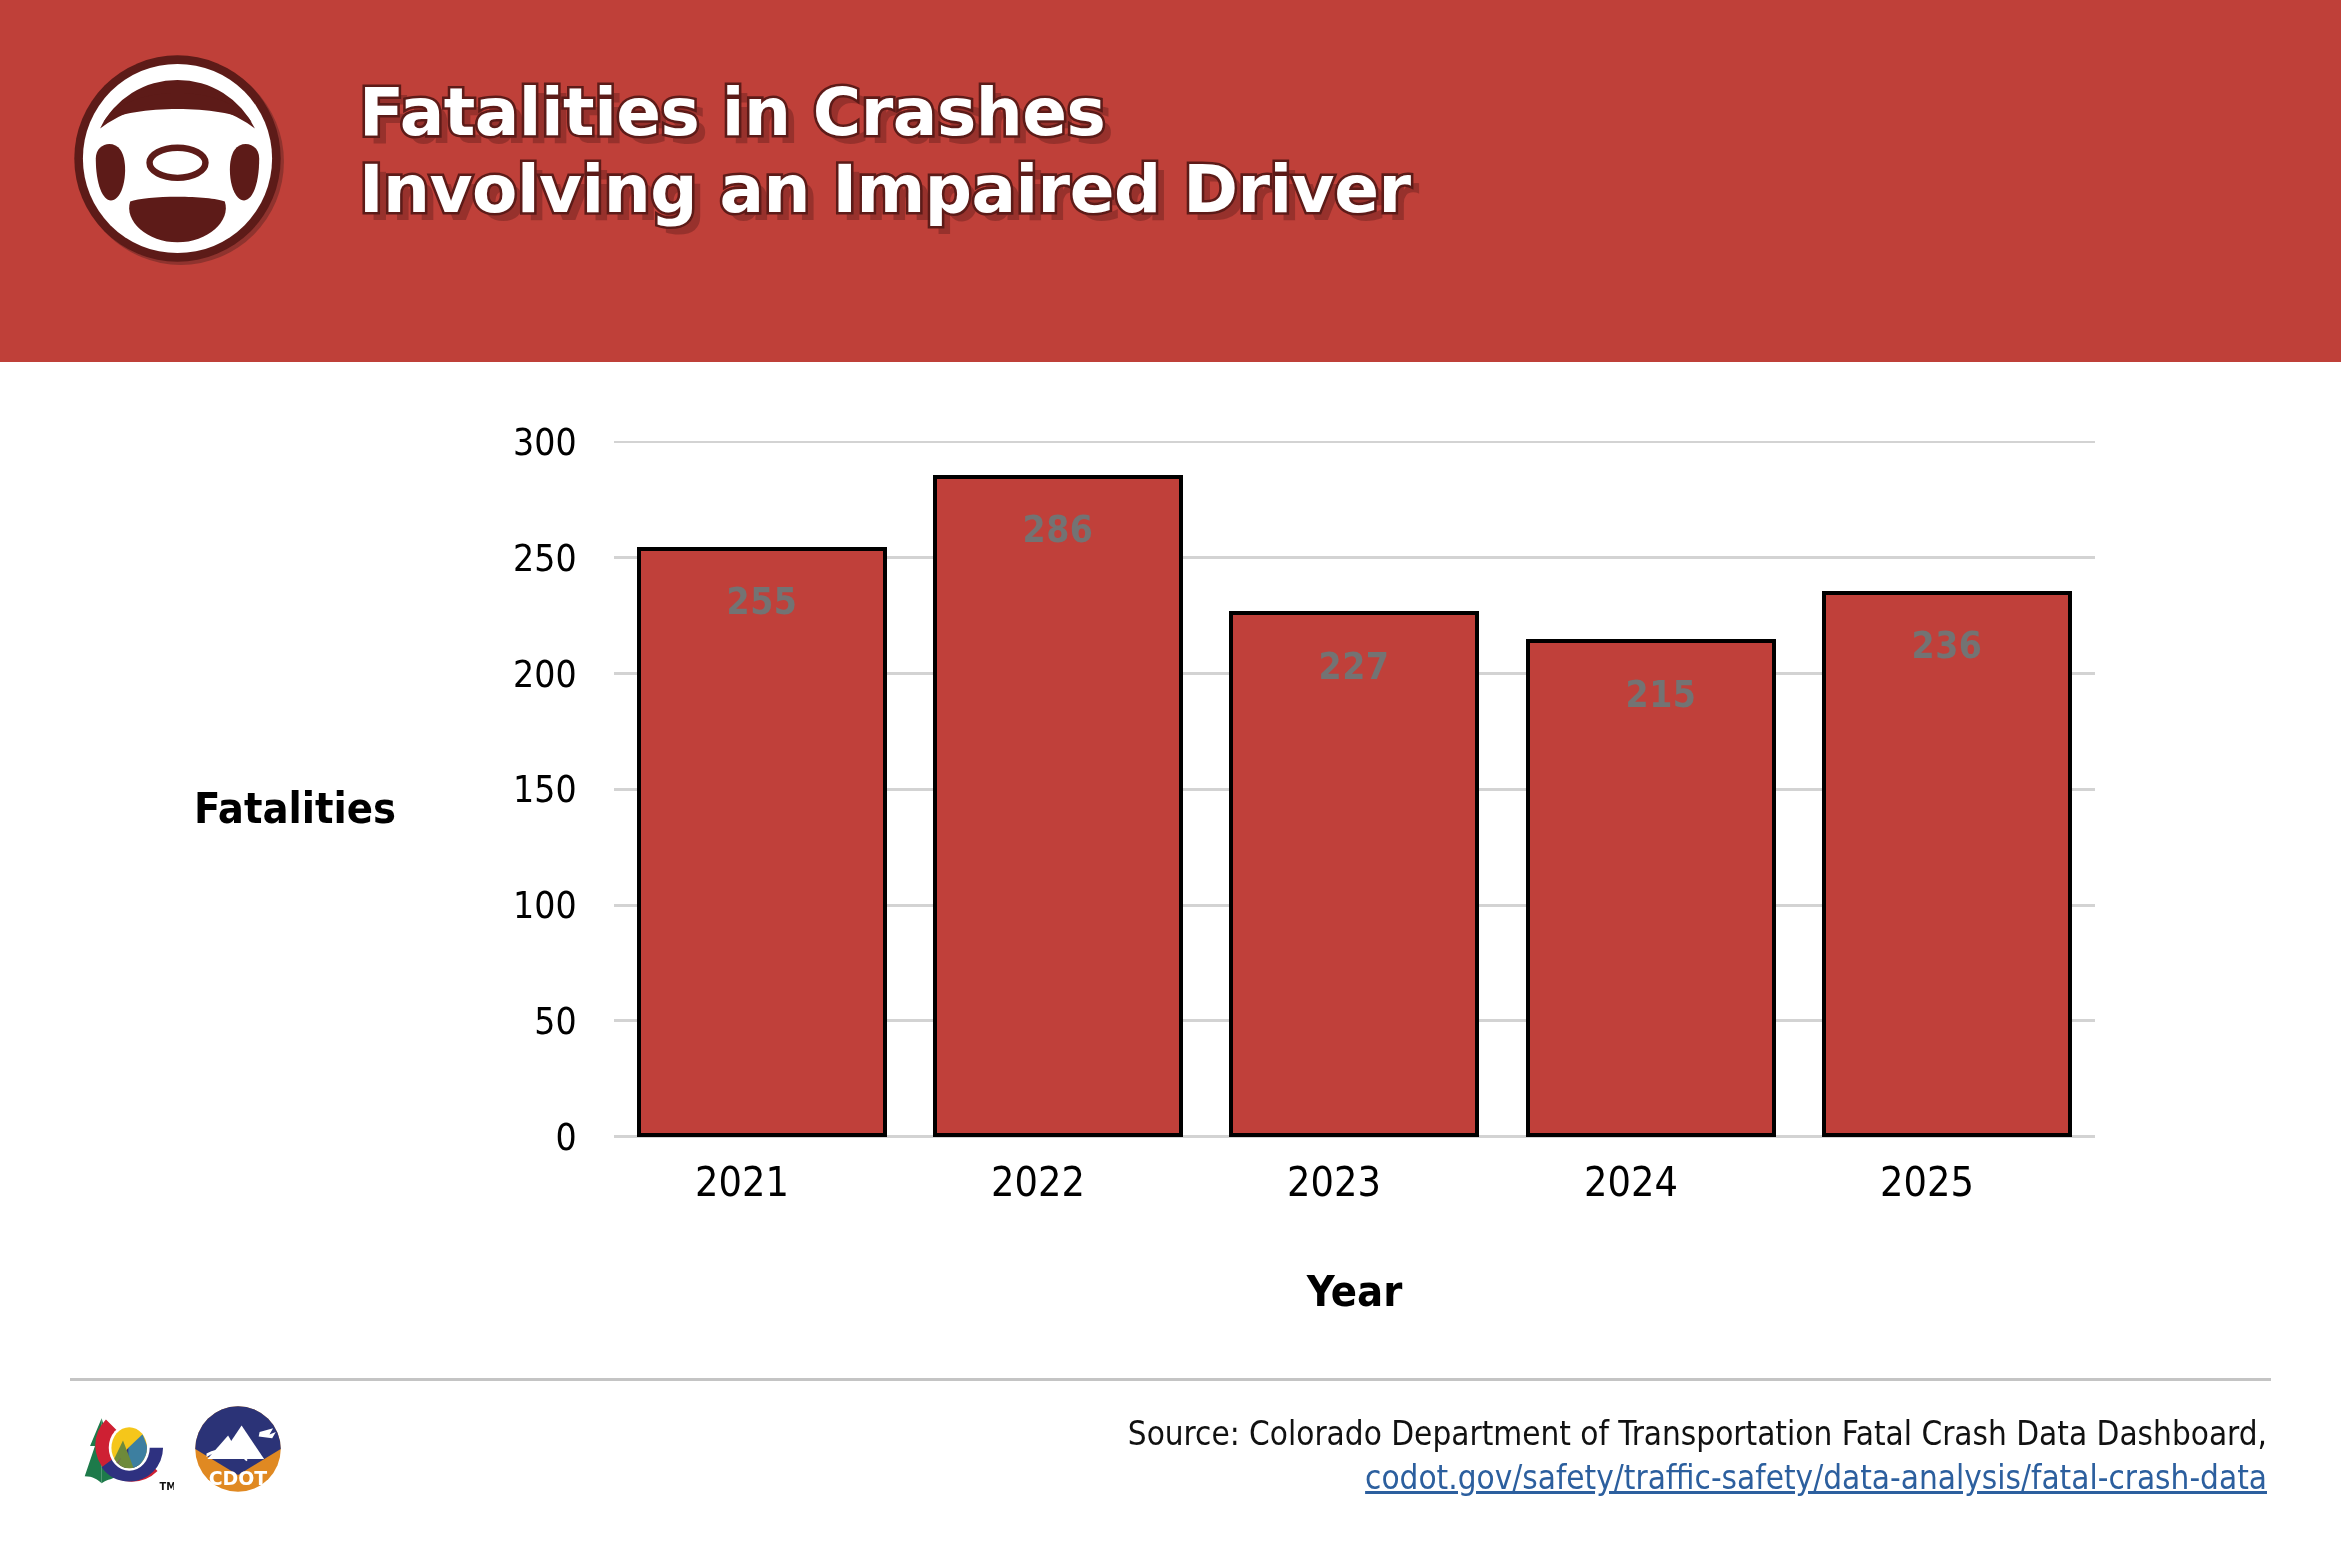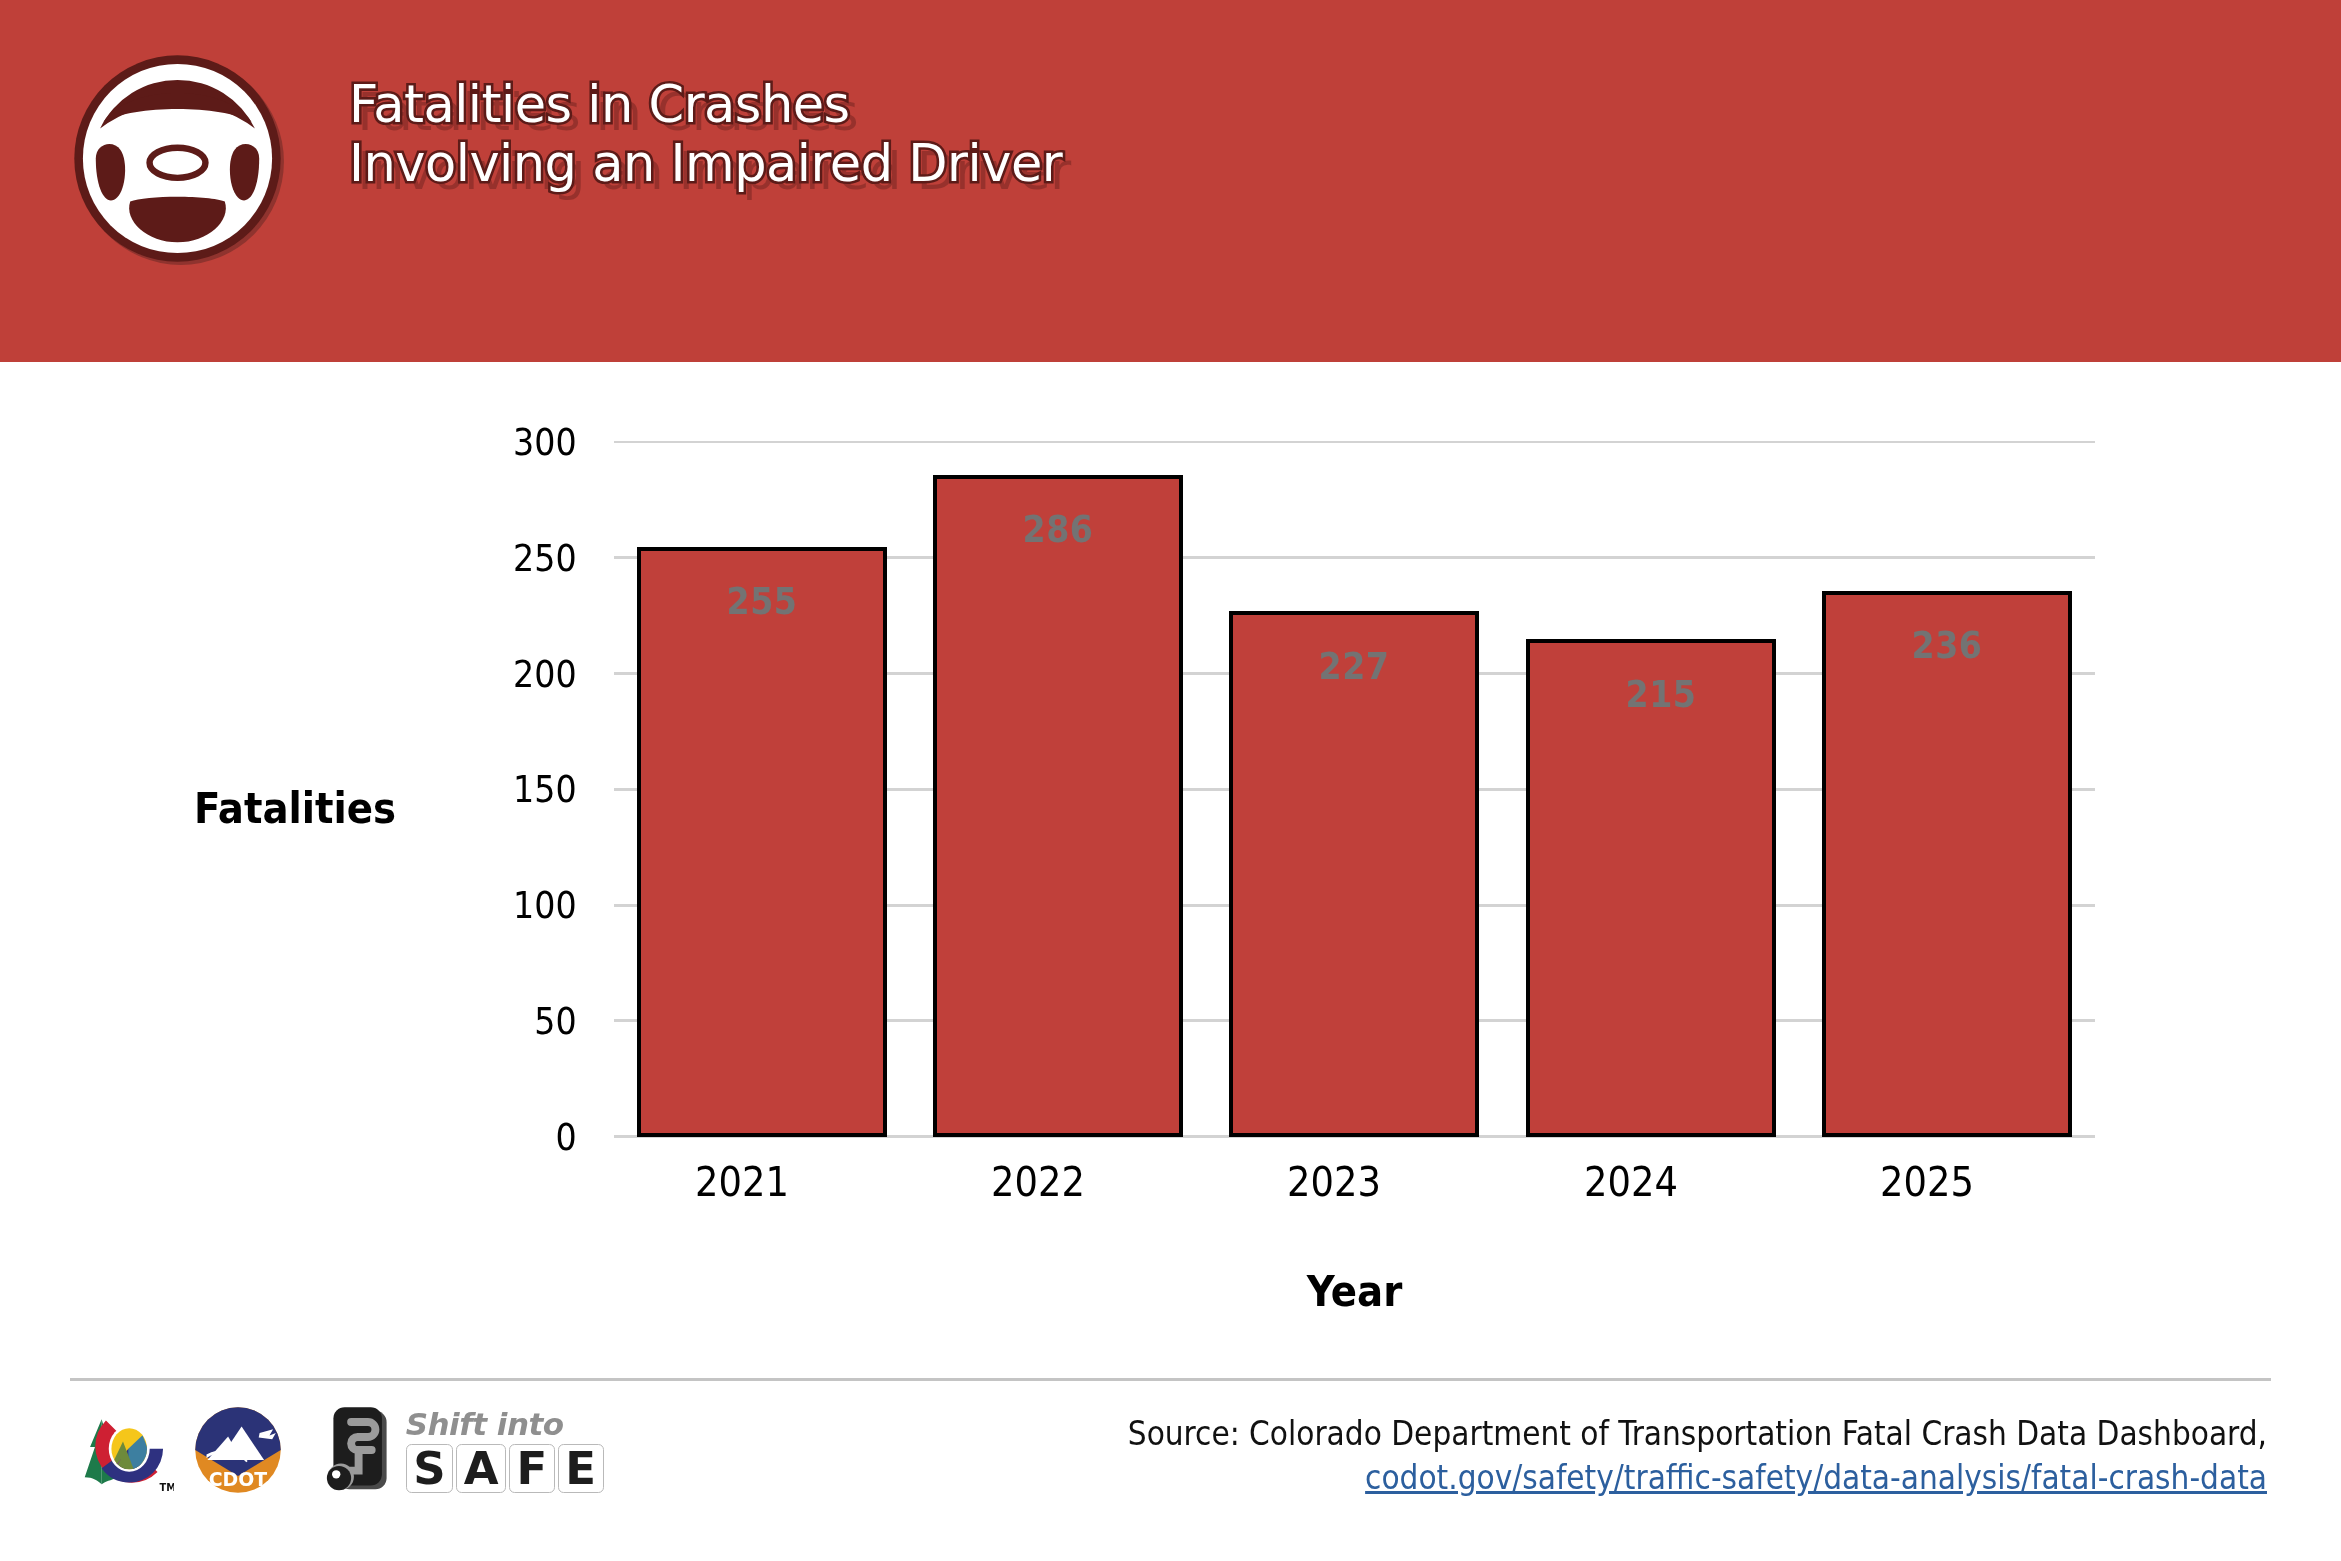--- a/index.html
+++ b/index.html
@@ -19,29 +19,30 @@
   #wheel-icon {
     position: absolute; left: 70px; top: 51px;
     width: 215px; height: 215px;
   }
   #title-block {
     position: absolute; left: 349px; top: 75px;
     width: 1827px;
   }
   .title-line {
     font-family: "DejaVu Sans", sans-serif;
-    font-weight: normal;
-    font-size: 51px;
+    font-weight: bold;
+    font-size: 66px;
     line-height: 1.16;
     letter-spacing: -0.5px;
     color: #ffffff;
     -webkit-text-stroke: 5.2px #5d1b18;
     paint-order: stroke fill;
     text-shadow: 8.4px 7.5px 0 rgba(93,27,24,0.40);
     white-space: nowrap;
+    margin-left: 10px;
   }
 
   
   #chart { position: absolute; left: 0; top: 362px; width: 2342px; height: 1012px; }
 
   
   #plot {
     position: absolute;
     left: 614px; top: 80px;
     width: 1481px; height: 695px;
@@ -212,40 +213,20 @@
           <path d="M5 100 A95 95 0 0 1 195 100 L100 158 Z" fill="#2b3377"></path>
           <path d="M58 122 L108 48 L158 122 Z" fill="#ffffff"></path>
           <path d="M32 122 L78 70 L108 122 Z" fill="#ffffff"></path>
           <path d="M30 118 C56 100 86 104 112 122 L150 122 C120 96 62 92 30 110 Z" fill="#ffffff"></path>
           <path d="M52 118 C74 100 100 104 120 126" fill="none" stroke="#ffffff" stroke-width="4"></path>
           <path d="M148 62 L178 54 L170 68 L184 62 L176 76 L146 72 Z" fill="#ffffff"></path>
           <text x="100" y="180" text-anchor="middle" font-family="DejaVu Sans, sans-serif" font-weight="bold" font-size="42" fill="#ffffff">CDOT</text>
         </svg>
       </div>
 
-      <div style="display:flex;align-items:center;gap:10.3px;margin-left:23.4px;">
-        <svg width="70" height="94" viewBox="0 0 150 200">
-          <rect x="28" y="14" width="104" height="168" rx="24" fill="#4a4a4a"></rect>
-          <rect x="18" y="6" width="104" height="168" rx="24" fill="#1d1d1d"></rect>
-          <path d="M56 38 h36 a16 16 0 0 1 0 32 h-22 a14 14 0 0 0 0 28 h30" fill="none" stroke="#9b9b9b" stroke-width="17" stroke-linecap="round"></path>
-          <path d="M72 98 v44 h-24" fill="none" stroke="#9b9b9b" stroke-width="17" stroke-linecap="round"></path>
-          <circle cx="34" cy="155" r="28" fill="#9b9b9b"></circle>
-          <circle cx="30" cy="158" r="26" fill="#1d1d1d"></circle>
-          <circle cx="24" cy="150" r="9" fill="#ffffff"></circle>
-        </svg>
-        <div>
-          <div style="font-family:'DejaVu Sans',sans-serif;font-style:italic;font-weight:bold;font-size:31px;color:#8f8f8f;letter-spacing:-0.5px;line-height:1;">Shift into</div>
-          <div style="display:flex;gap:2.8px;margin-top:3.7px;">
-            <span style="display:inline-block;border:1.9px solid #b9b9b9;border-radius:5.6px;padding:0.9px 6.6px;font-family:'DejaVu Sans',sans-serif;font-weight:bold;font-size:45px;line-height:1;color:#1d1d1d;">S</span>
-            <span style="display:inline-block;border:1.9px solid #b9b9b9;border-radius:5.6px;padding:0.9px 6.6px;font-family:'DejaVu Sans',sans-serif;font-weight:bold;font-size:45px;line-height:1;color:#1d1d1d;">A</span>
-            <span style="display:inline-block;border:1.9px solid #b9b9b9;border-radius:5.6px;padding:0.9px 6.6px;font-family:'DejaVu Sans',sans-serif;font-weight:bold;font-size:45px;line-height:1;color:#1d1d1d;">F</span>
-            <span style="display:inline-block;border:1.9px solid #b9b9b9;border-radius:5.6px;padding:0.9px 6.6px;font-family:'DejaVu Sans',sans-serif;font-weight:bold;font-size:45px;line-height:1;color:#1d1d1d;">E</span>
-          </div>
-        </div>
-      </div>
     </div>
 
     <div id="source-block">
       <span>Source: Colorado Department of Transportation Fatal Crash Data Dashboard,</span>
       <a id="source-url" href="#">codot.gov/safety/traffic-safety/data-analysis/fatal-crash-data</a>
     </div>
   </div>
 
 </div>
 

